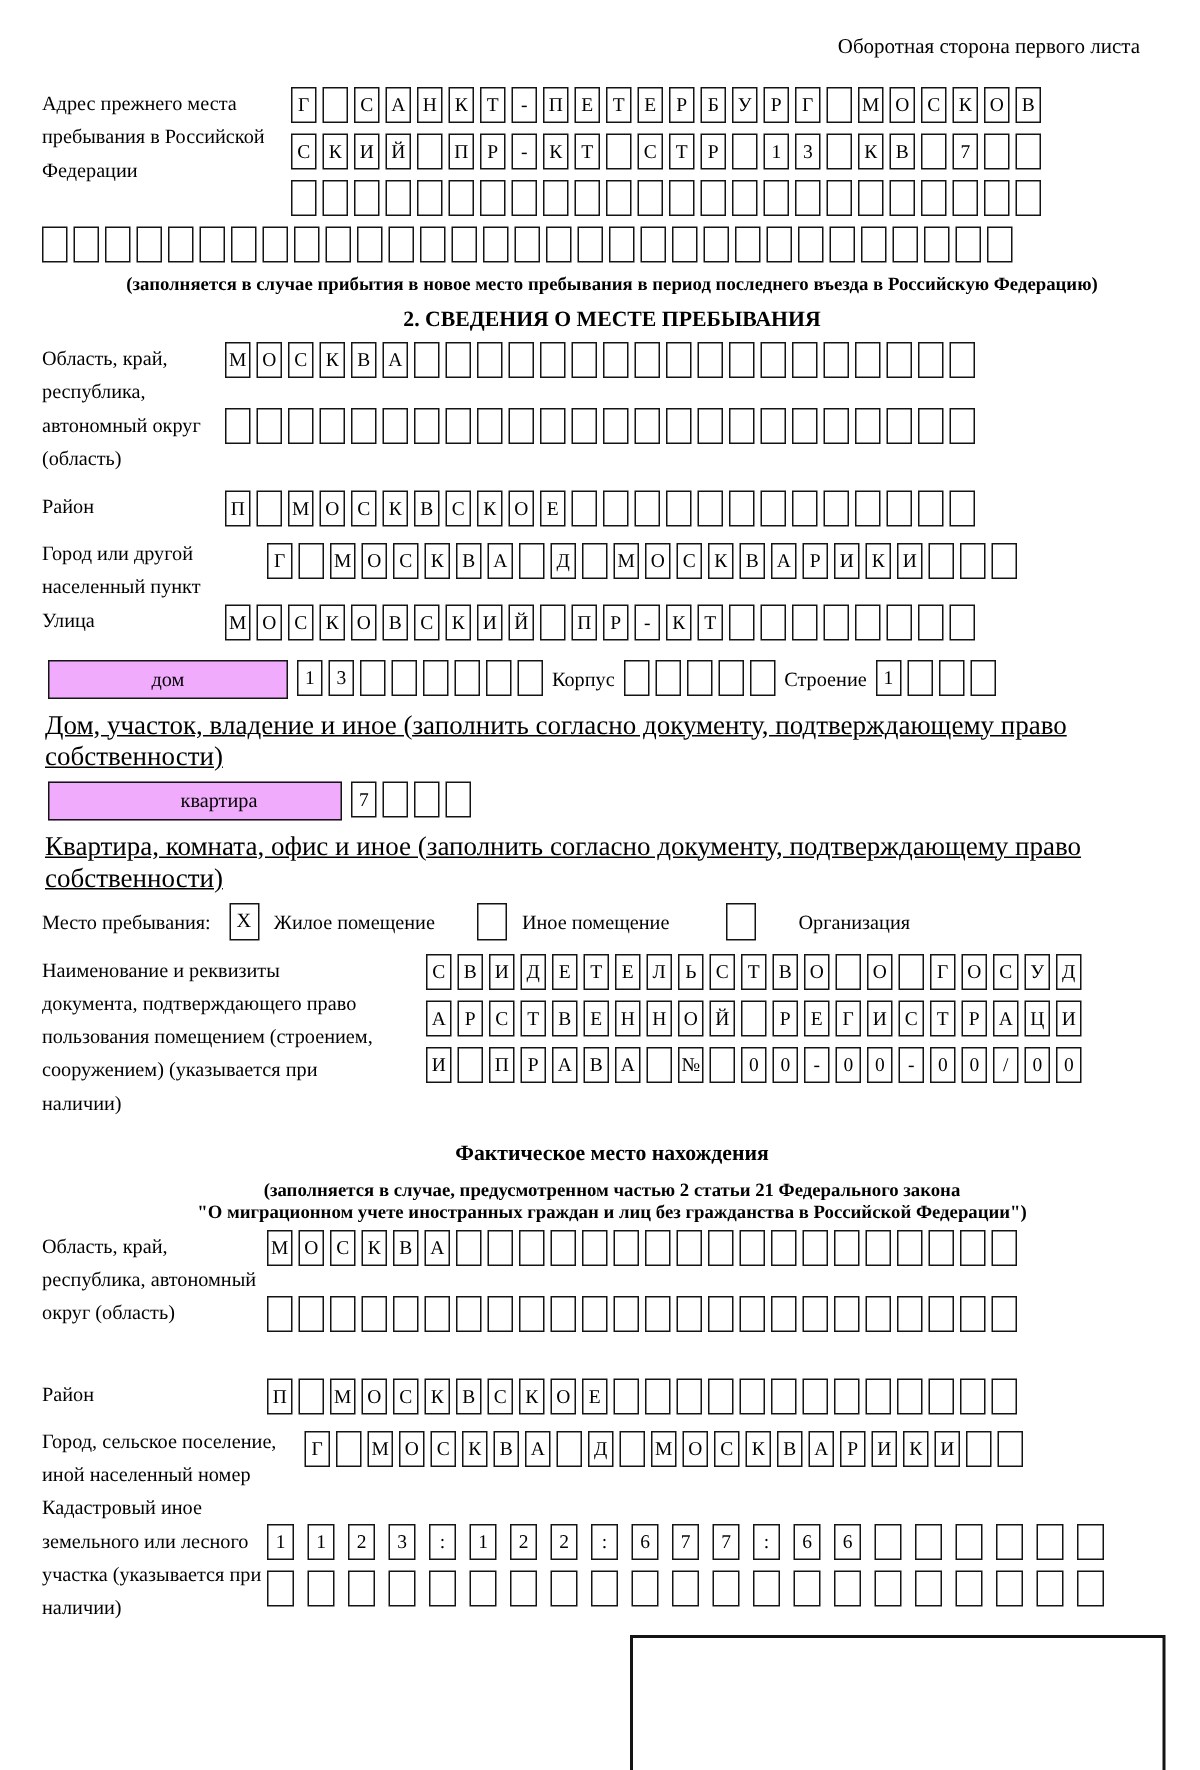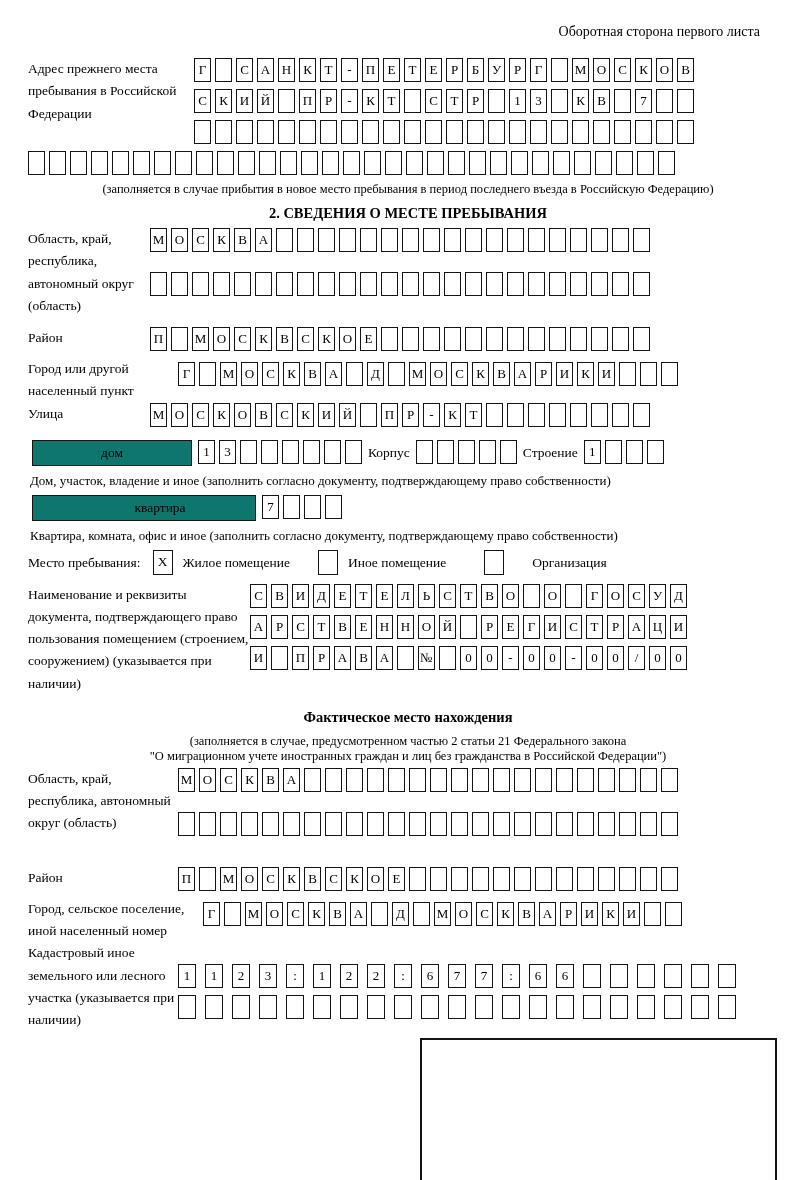--- a/index.html
+++ b/index.html
@@ -20,36 +20,36 @@
   .grid-row { white-space: nowrap; height: 28px; margin-bottom: 3px; }
 
   .cell {
     display: inline-block; width: 17px; height: 24px;
     border: 1.7px solid #141414; margin-right: 4px;
     text-align: center; font-size: 13px; line-height: 21px;
     vertical-align: top; background: #fff;
   }
   .wide .cell { margin-right: 9px; width: 18px; }
 
-  .note { font-size: 12.5px; text-align: center; }
+  .note { font-size: 12.5px; text-align: center; font-weight: bold; }
   .sec-title { font-size: 14.5px; font-weight: bold; text-align: center; }
 
   .label-box {
     border: 1.7px solid #141414; height: 26px; display: inline-flex;
     align-items: center; justify-content: center; font-size: 13.5px;
-    vertical-align: top; background: #0f766e;
+    vertical-align: top; background: #f0abfc;
   }
   .inline-lbl { font-size: 13.5px; line-height: 26px; display: inline-block; vertical-align: top; }
 
   .chk {
     display: inline-block; width: 20px; height: 25px; border: 1.7px solid #141414;
     text-align: center; font-size: 13.5px; line-height: 22px; vertical-align: top;
     margin: 0 10px 0 8px; background: #fff;
   }
-  .caption { font-size: 13px; margin: 2px 0 6px 2px; }
+  .caption { font-size: 18px; margin: 2px 0 6px 2px; text-decoration: underline; }
 
   .stamp-col { margin-left: 368px; width: 398px; margin-top: 6px; }
   .stamp-box { width: 357px; height: 175px; border: 2px solid #141414; margin-left: 24px; background: #fff; }
 </style>
 </head>
 <body>
 
 <div class="page">
 
   <div class="hdr-right">Оборотная сторона первого листа</div>
@@ -89,32 +89,32 @@
     <div class="row-label" style="width:122px;">Улица</div>
     <div class="grid-row"><span class="cell">М</span><span class="cell">О</span><span class="cell">С</span><span class="cell">К</span><span class="cell">О</span><span class="cell">В</span><span class="cell">С</span><span class="cell">К</span><span class="cell">И</span><span class="cell">Й</span><span class="cell"></span><span class="cell">П</span><span class="cell">Р</span><span class="cell">-</span><span class="cell">К</span><span class="cell">Т</span><span class="cell"></span><span class="cell"></span><span class="cell"></span><span class="cell"></span><span class="cell"></span><span class="cell"></span><span class="cell"></span><span class="cell"></span></div>
   </div>
 
   <div style="margin-top:6px; white-space:nowrap;">
     <span class="label-box" style="width:160px; margin-left:4px; margin-right:6px;">дом</span><span class="grid-row" style="display:inline-block;"><span class="cell">1</span><span class="cell">3</span><span class="cell"></span><span class="cell"></span><span class="cell"></span><span class="cell"></span><span class="cell"></span><span class="cell"></span></span><span class="inline-lbl" style="margin:0 6px 0 2px;">Корпус</span><span class="grid-row" style="display:inline-block;"><span class="cell"></span><span class="cell"></span><span class="cell"></span><span class="cell"></span><span class="cell"></span></span><span class="inline-lbl" style="margin:0 6px 0 2px;">Строение</span><span class="grid-row" style="display:inline-block;"><span class="cell">1</span><span class="cell"></span><span class="cell"></span><span class="cell"></span></span>
   </div>
   <div class="caption">Дом, участок, владение и иное (заполнить согласно документу, подтверждающему право собственности)</div>
 
   <div style="white-space:nowrap;">
-    <span class="label-box" style="width:224px; margin-left:4px; margin-right:6px;padding-left:32px;">квартира</span><span class="grid-row" style="display:inline-block;"><span class="cell">7</span><span class="cell"></span><span class="cell"></span><span class="cell"></span></span>
+    <span class="label-box" style="width:196px; margin-left:4px; margin-right:6px;padding-left:32px;">квартира</span><span class="grid-row" style="display:inline-block;"><span class="cell">7</span><span class="cell"></span><span class="cell"></span><span class="cell"></span></span>
   </div>
   <div class="caption">Квартира, комната, офис и иное (заполнить согласно документу, подтверждающему право собственности)</div>
 
   <div style="white-space:nowrap; margin-top:4px;">
     <span class="inline-lbl">Место пребывания:</span>
     <span class="chk">X</span><span class="inline-lbl">Жилое помещение</span>
     <span class="chk" style="margin-left:24px;"></span><span class="inline-lbl">Иное помещение</span>
     <span class="chk" style="margin-left:34px; margin-right:28px;"></span><span class="inline-lbl">Организация</span>
   </div>
 
-  <div class="form-row" style="margin-top:8px;">
+  <div class="form-row" style="margin-top:8px;gap:34px;">
     <div class="row-label" style="width:222px;">Наименование и реквизиты документа, подтверждающего право пользования помещением (строением, сооружением) (указывается при наличии)</div>
     <div class="grid-col">
       <div class="grid-row"><span class="cell">С</span><span class="cell">В</span><span class="cell">И</span><span class="cell">Д</span><span class="cell">Е</span><span class="cell">Т</span><span class="cell">Е</span><span class="cell">Л</span><span class="cell">Ь</span><span class="cell">С</span><span class="cell">Т</span><span class="cell">В</span><span class="cell">О</span><span class="cell"></span><span class="cell">О</span><span class="cell"></span><span class="cell">Г</span><span class="cell">О</span><span class="cell">С</span><span class="cell">У</span><span class="cell">Д</span></div>
       <div class="grid-row"><span class="cell">А</span><span class="cell">Р</span><span class="cell">С</span><span class="cell">Т</span><span class="cell">В</span><span class="cell">Е</span><span class="cell">Н</span><span class="cell">Н</span><span class="cell">О</span><span class="cell">Й</span><span class="cell"></span><span class="cell">Р</span><span class="cell">Е</span><span class="cell">Г</span><span class="cell">И</span><span class="cell">С</span><span class="cell">Т</span><span class="cell">Р</span><span class="cell">А</span><span class="cell">Ц</span><span class="cell">И</span></div>
       <div class="grid-row"><span class="cell">И</span><span class="cell"></span><span class="cell">П</span><span class="cell">Р</span><span class="cell">А</span><span class="cell">В</span><span class="cell">А</span><span class="cell"></span><span class="cell">№</span><span class="cell"></span><span class="cell">0</span><span class="cell">0</span><span class="cell">-</span><span class="cell">0</span><span class="cell">0</span><span class="cell">-</span><span class="cell">0</span><span class="cell">0</span><span class="cell">/</span><span class="cell">0</span><span class="cell">0</span></div>
     </div>
   </div>
 
   <div class="sec-title" style="margin:14px 0 8px 0;">Фактическое место нахождения</div>
   <div class="note">(заполняется в случае, предусмотренном частью 2 статьи 21 Федерального закона</div>

